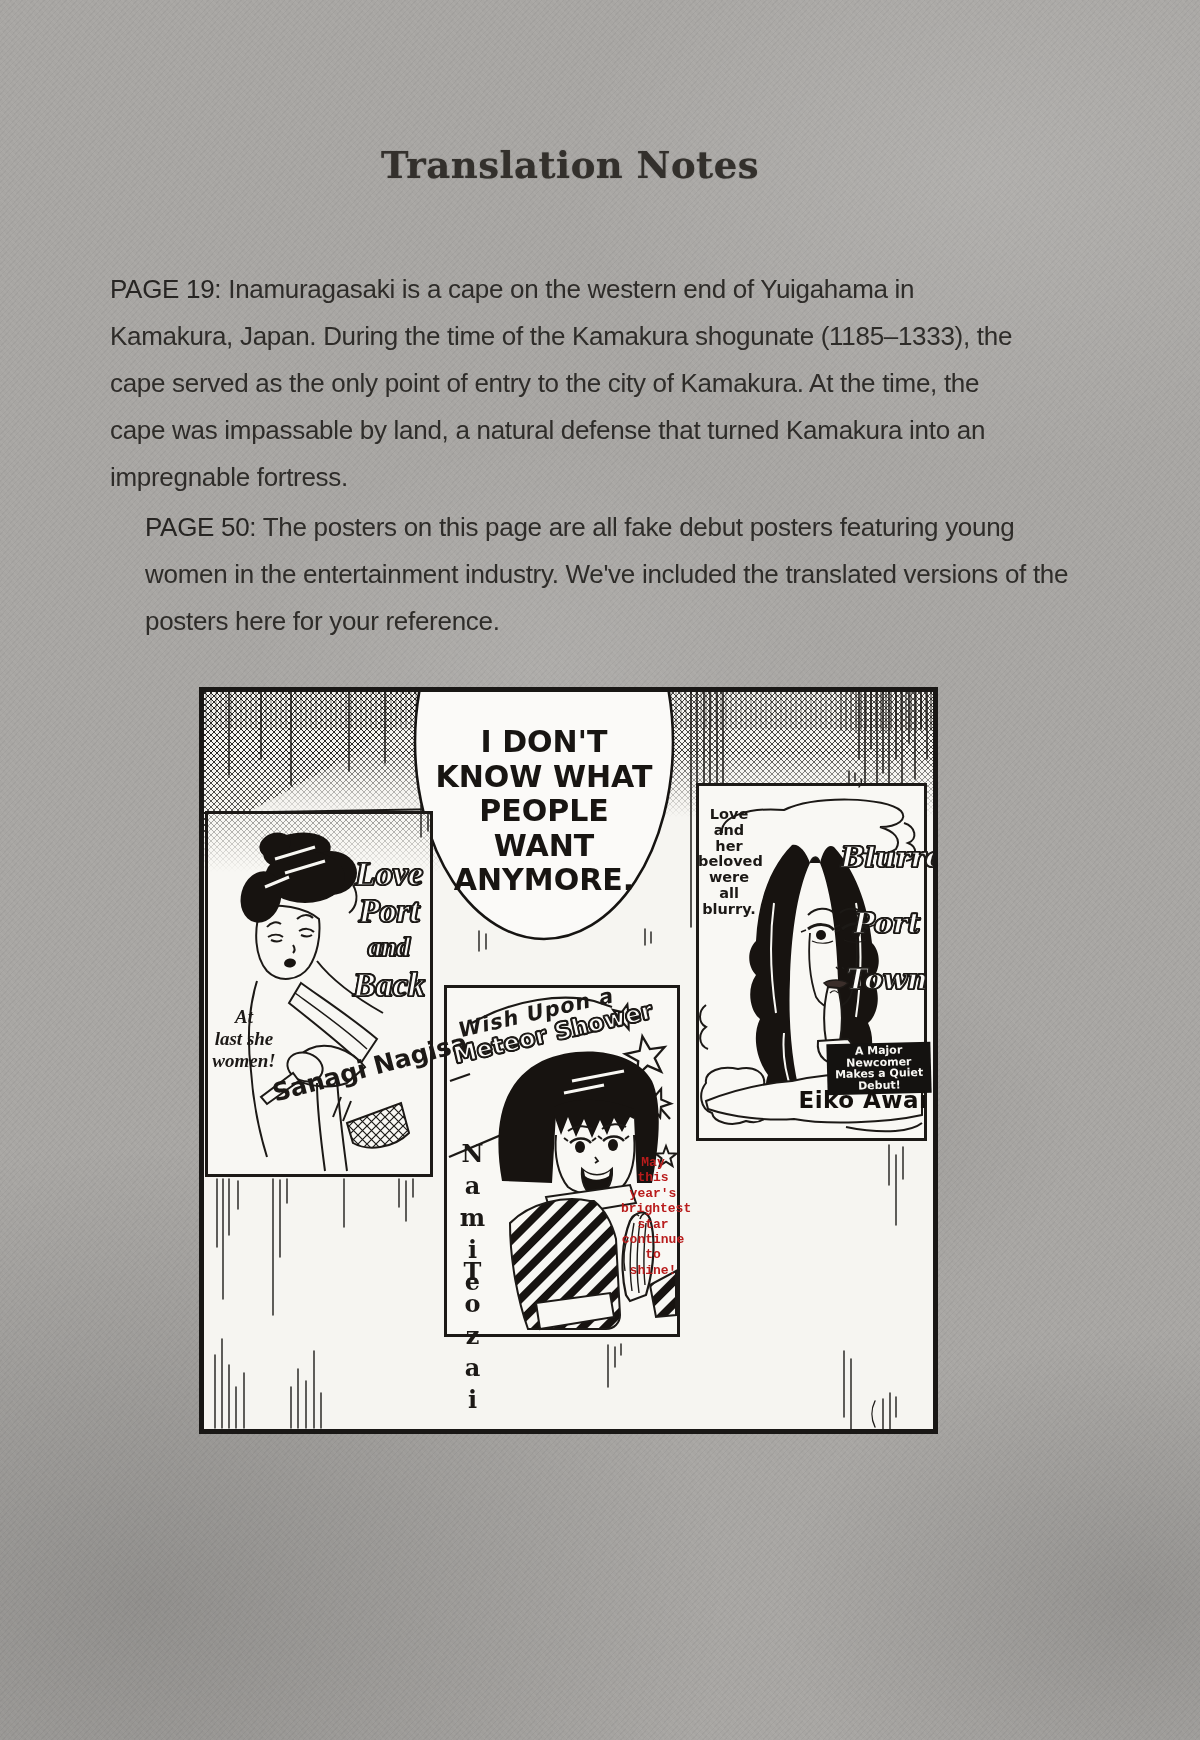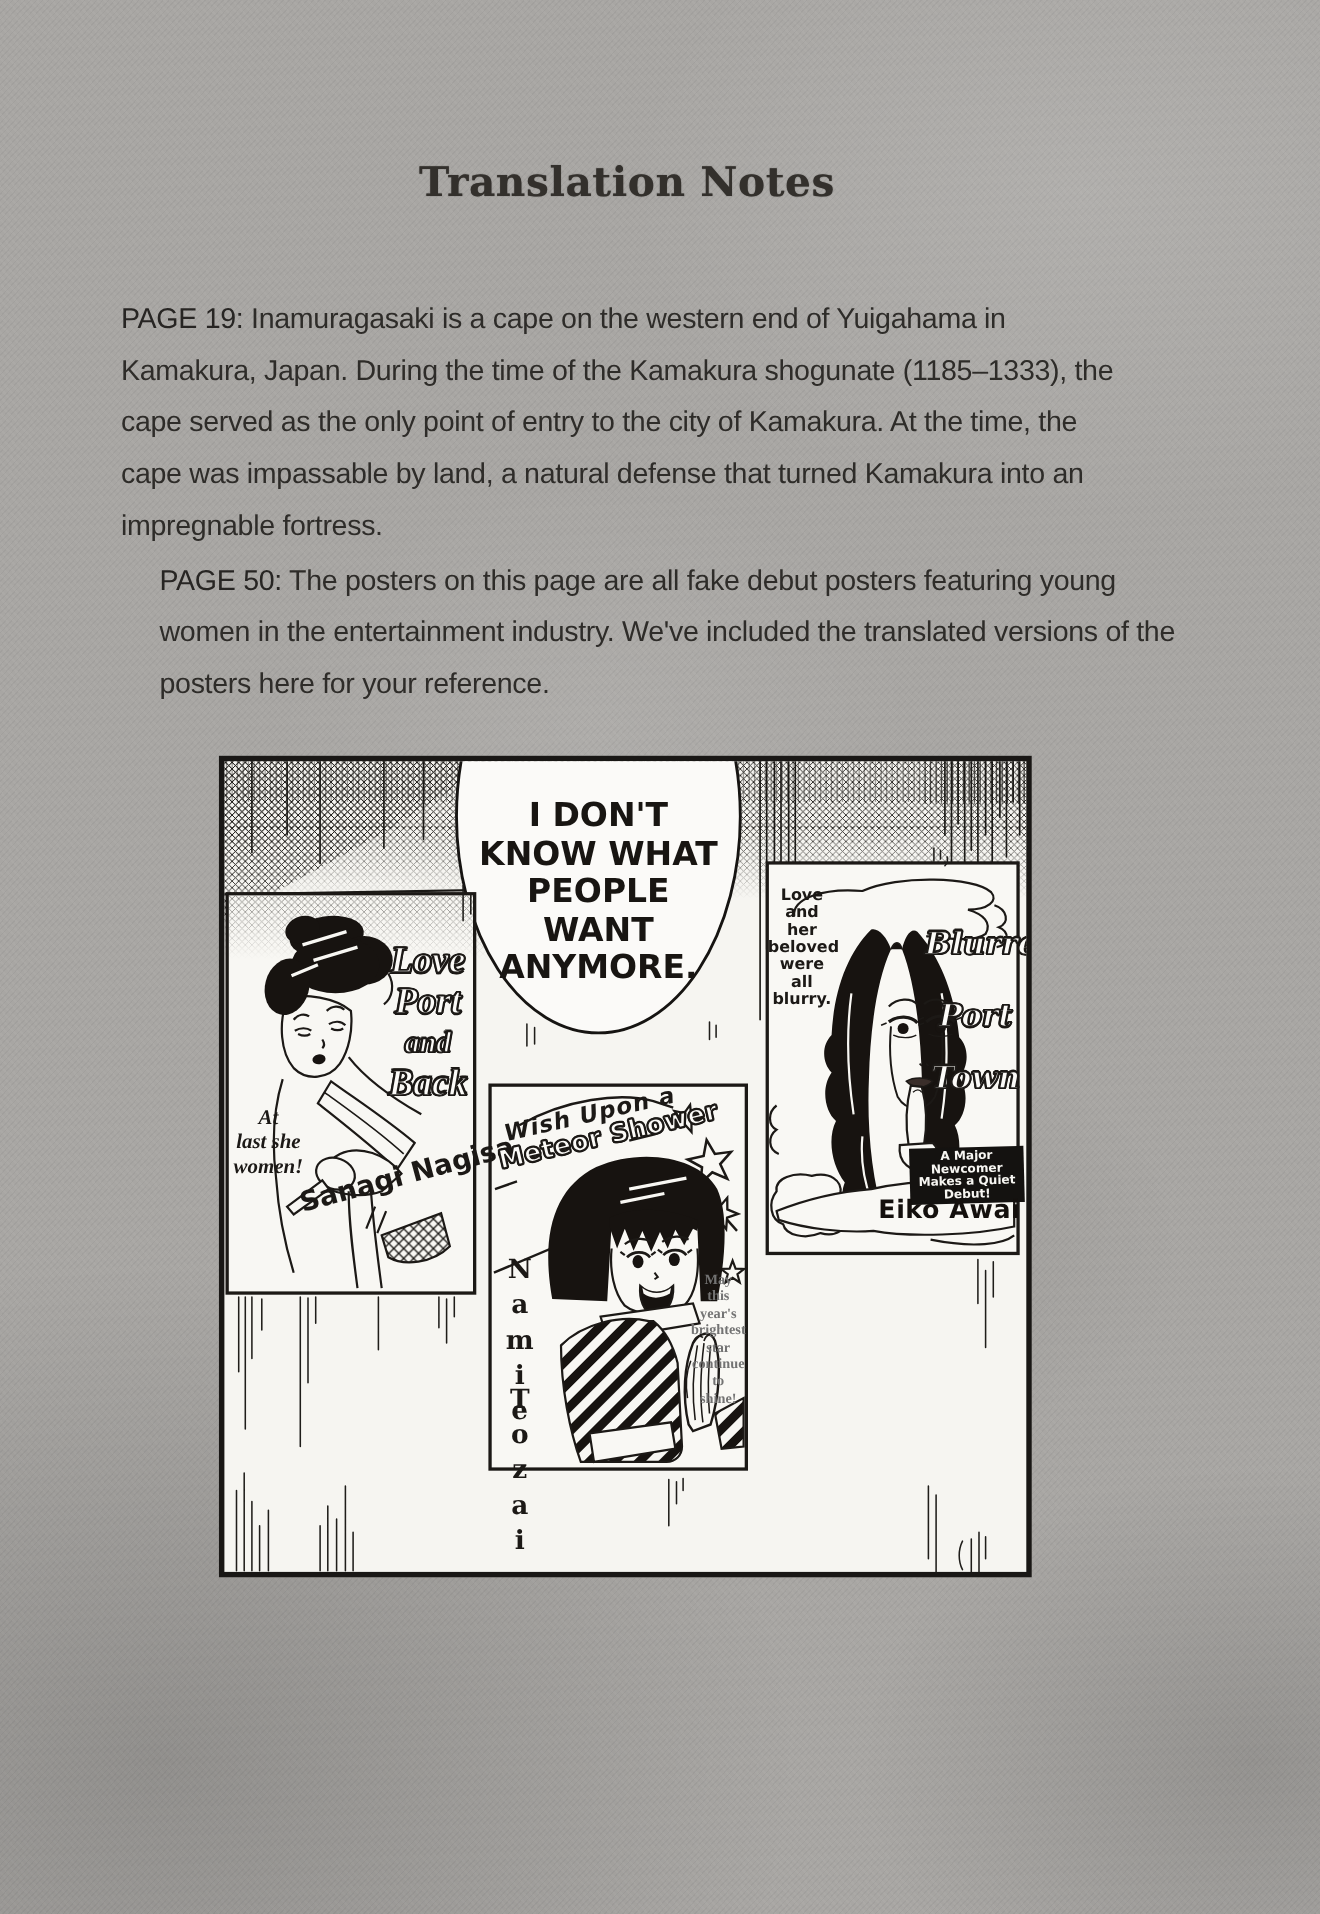--- a/index.html
+++ b/index.html
@@ -54,22 +54,22 @@
     font-family:"DejaVu Sans", sans-serif;font-weight:bold;font-style:italic;
     font-size:21px;letter-spacing:1px;color:#1c1916;white-space:nowrap;}
   .mp-main{left:252px;top:356px;transform:rotate(-13deg);transform-origin:0 0;
     font-family:"DejaVu Sans", sans-serif;font-weight:bold;font-size:23px;
     letter-spacing:.5px;white-space:nowrap;}
   .mp-name{writing-mode:vertical-lr;text-orientation:upright;
     font-family:"DejaVu Serif", serif;font-weight:bold;font-size:24px;letter-spacing:3px;
     color:#1c1916;left:259px;}
   .mp-name1{top:452px;height:108px;}
   .mp-name2{top:570px;height:122px;}
-  .mp-caption{left:422px;top:468px;width:64px;text-align:center;color:#737373;
-    font-family:Liberation Serif, serif;font-weight:bold;font-size:13px;line-height:15.4px;}
+  .mp-caption{left:422px;top:468px;width:64px;text-align:center;color:#b91c1c;
+    font-family:Liberation Mono, monospace;font-weight:bold;font-size:13px;line-height:15.4px;}
   .rp-caption{left:499px;top:120px;width:62px;text-align:center;color:#1c1916;
     font-family:"DejaVu Sans", sans-serif;font-weight:bold;font-size:14.5px;line-height:15.8px;}
   .rp-t{position:absolute;left:642px;width:92px;text-align:center;z-index:3;
     font-family:"DejaVu Serif", serif;font-style:italic;font-weight:bold;font-size:28px;}
   .rp-badge{left:628px;top:356px;width:104px;background:#141210;color:#f7f6f2;
     text-align:center;font-family:"DejaVu Sans", sans-serif;font-weight:bold;
     font-size:11px;line-height:11.5px;padding:2px 0 3px;transform:rotate(-1.5deg);}
   .rp-name{left:597px;top:400px;width:134px;text-align:center;color:#14100d;
     font-family:"DejaVu Sans", sans-serif;font-weight:bold;font-size:23px;letter-spacing:.5px;}
 </style>

